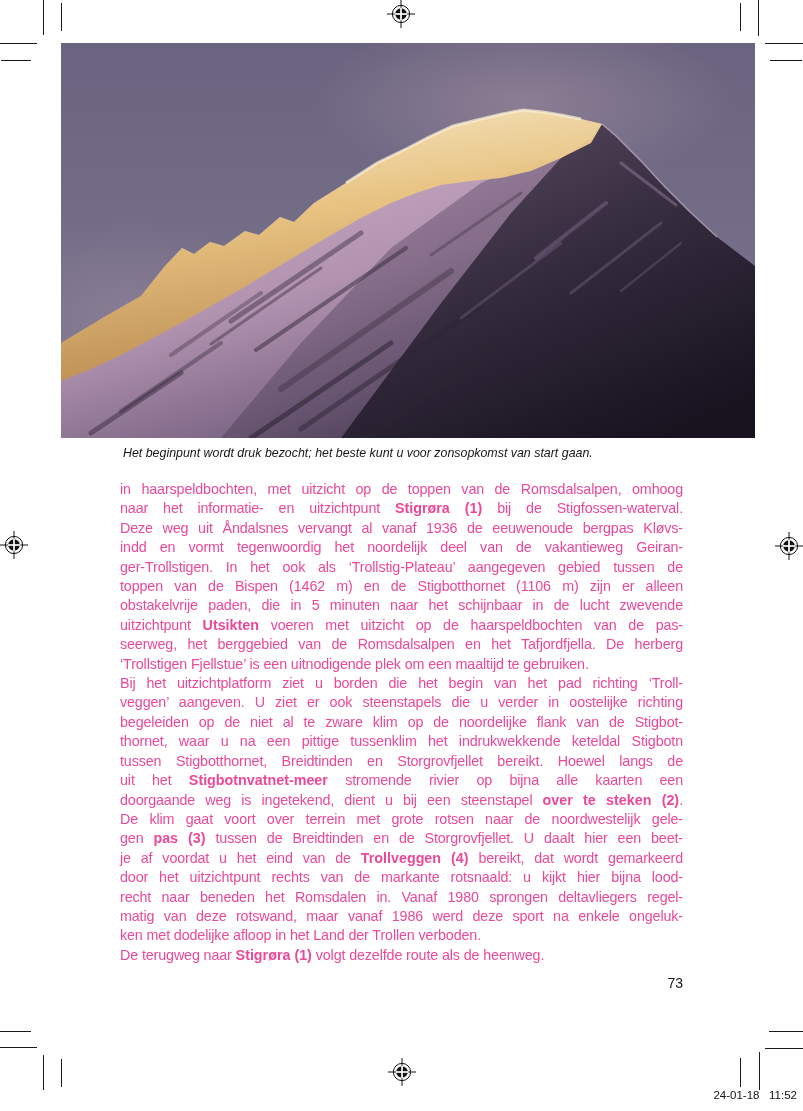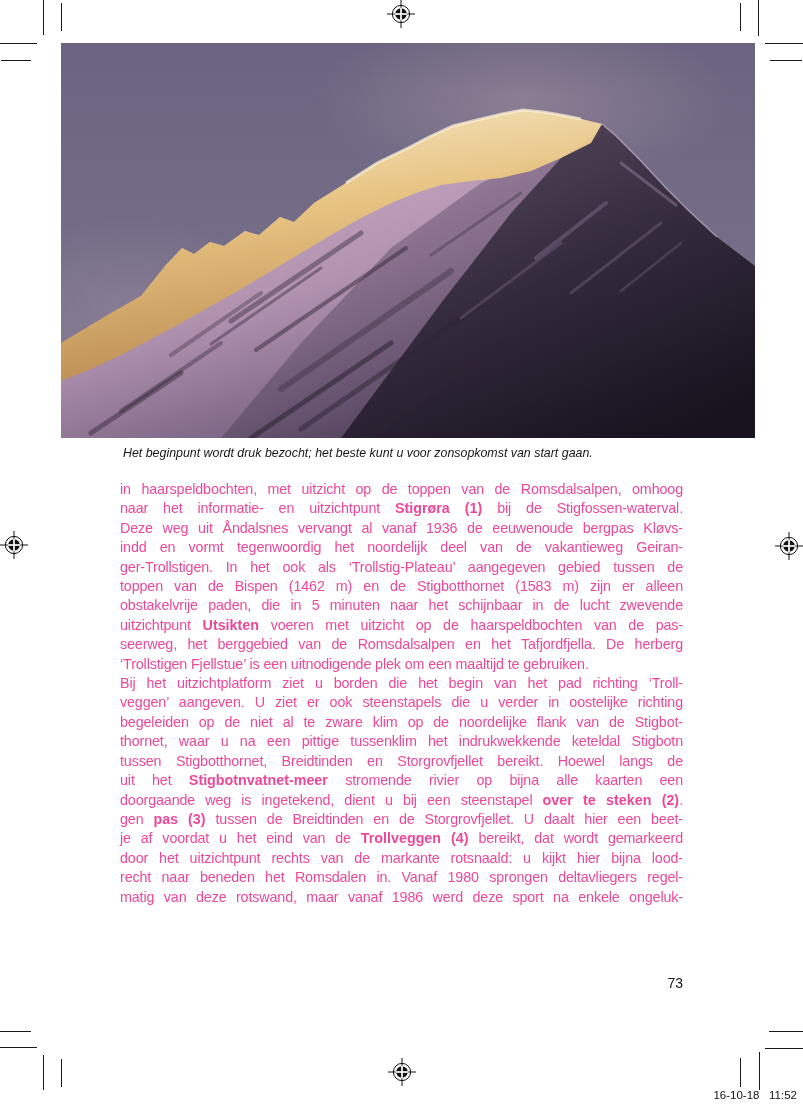--- a/index.html
+++ b/index.html
@@ -171,37 +171,40 @@
   </div>
 
   <div class="caption">Het beginpunt wordt druk bezocht; het beste kunt u voor zonsopkomst van start gaan.</div>
 
   <div class="bodytext">
       <div class="bodyline j"><span>in haarspeldbochten, met uitzicht op de toppen van de Romsdalsalpen, omhoog</span></div>
       <div class="bodyline j"><span>naar het informatie- en uitzichtpunt </span><b>Stigrøra (1)</b><span> bij de Stigfossen-waterval.</span></div>
       <div class="bodyline j"><span>Deze weg uit Åndalsnes vervangt al vanaf 1936 de eeuwenoude bergpas Kløvs-</span></div>
       <div class="bodyline j"><span>indd en vormt tegenwoordig het noordelijk deel van de vakantieweg Geiran-</span></div>
       <div class="bodyline j"><span>ger-Trollstigen. In het ook als ‘Trollstig-Plateau’ aangegeven gebied tussen de</span></div>
-      <div class="bodyline j"><span>toppen van de Bispen (1462 m) en de Stigbotthornet (1583 m) zijn er alleen</span></div>
+      <div class="bodyline j"><span>toppen van de Bispen (1462 m) en de Stigbotthornet (1106 m) zijn er alleen</span></div>
       <div class="bodyline j"><span>obstakelvrije paden, die in 5 minuten naar het schijnbaar in de lucht zwevende</span></div>
       <div class="bodyline j"><span>uitzichtpunt </span><b>Utsikten</b><span> voeren met uitzicht op de haarspeldbochten van de pas-</span></div>
       <div class="bodyline j"><span>seerweg, het berggebied van de Romsdalsalpen en het Tafjordfjella. De herberg</span></div>
       <div class="bodyline"><span>‘Trollstigen Fjellstue’ is een uitnodigende plek om een maaltijd te gebruiken.</span></div>
       <div class="bodyline j"><span>Bij het uitzichtplatform ziet u borden die het begin van het pad richting ‘Troll-</span></div>
       <div class="bodyline j"><span>veggen’ aangeven. U ziet er ook steenstapels die u verder in oostelijke richting</span></div>
       <div class="bodyline j"><span>begeleiden op de niet al te zware klim op de noordelijke flank van de Stigbot-</span></div>
       <div class="bodyline j"><span>thornet, waar u na een pittige tussenklim het indrukwekkende keteldal Stigbotn</span></div>
       <div class="bodyline j"><span>tussen Stigbotthornet, Breidtinden en Storgrovfjellet bereikt. Hoewel langs de</span></div>
       <div class="bodyline j"><span>uit het </span><b>Stigbotnvatnet-meer</b><span> stromende rivier op bijna alle kaarten een</span></div>
       <div class="bodyline j"><span>doorgaande weg is ingetekend, dient u bij een steenstapel </span><b>over te steken (2)</b><span>.</span></div>
+      <div class="bodyline j"><span>De klim gaat voort over terrein met grote rotsen naar de noordwestelijk gele-</span></div>
       <div class="bodyline j"><span>gen </span><b>pas (3)</b><span> tussen de Breidtinden en de Storgrovfjellet. U daalt hier een beet-</span></div>
       <div class="bodyline j"><span>je af voordat u het eind van de </span><b>Trollveggen (4)</b><span> bereikt, dat wordt gemarkeerd</span></div>
       <div class="bodyline j"><span>door het uitzichtpunt rechts van de markante rotsnaald: u kijkt hier bijna lood-</span></div>
       <div class="bodyline j"><span>recht naar beneden het Romsdalen in. Vanaf 1980 sprongen deltavliegers regel-</span></div>
       <div class="bodyline j"><span>matig van deze rotswand, maar vanaf 1986 werd deze sport na enkele ongeluk-</span></div>
+      <div class="bodyline"><span>ken met dodelijke afloop in het Land der Trollen verboden.</span></div>
+      <div class="bodyline"><span>De terugweg naar </span><b>Stigrøra (1)</b><span> volgt dezelfde route als de heenweg.</span></div>
     </div>
 
   <div class="pagenum">73</div>
 
   <div class="footer-left">Rother Centraal-Noorwegen wandelingen.indd   73</div>
-  <div class="footer-right">16-10-18   11:52</div>
+  <div class="footer-right">24-01-18   11:52</div>
 
 </div>
 
 </body></html>

